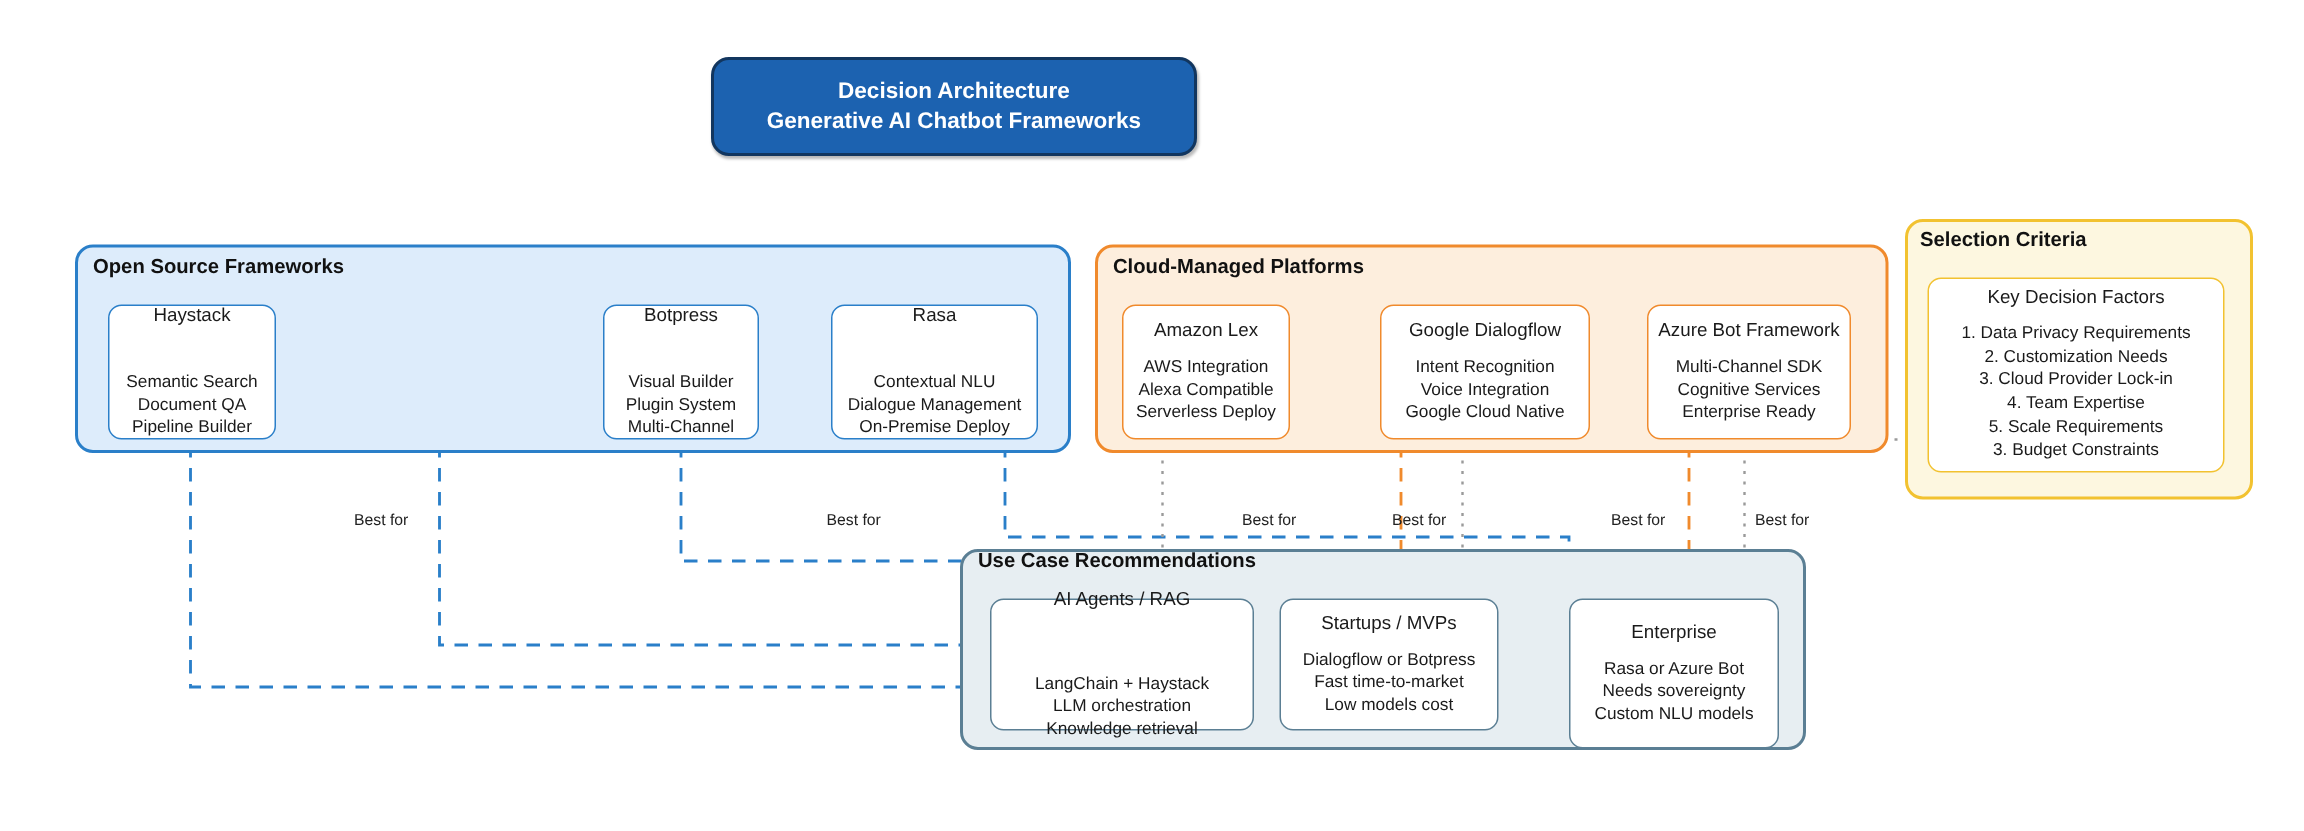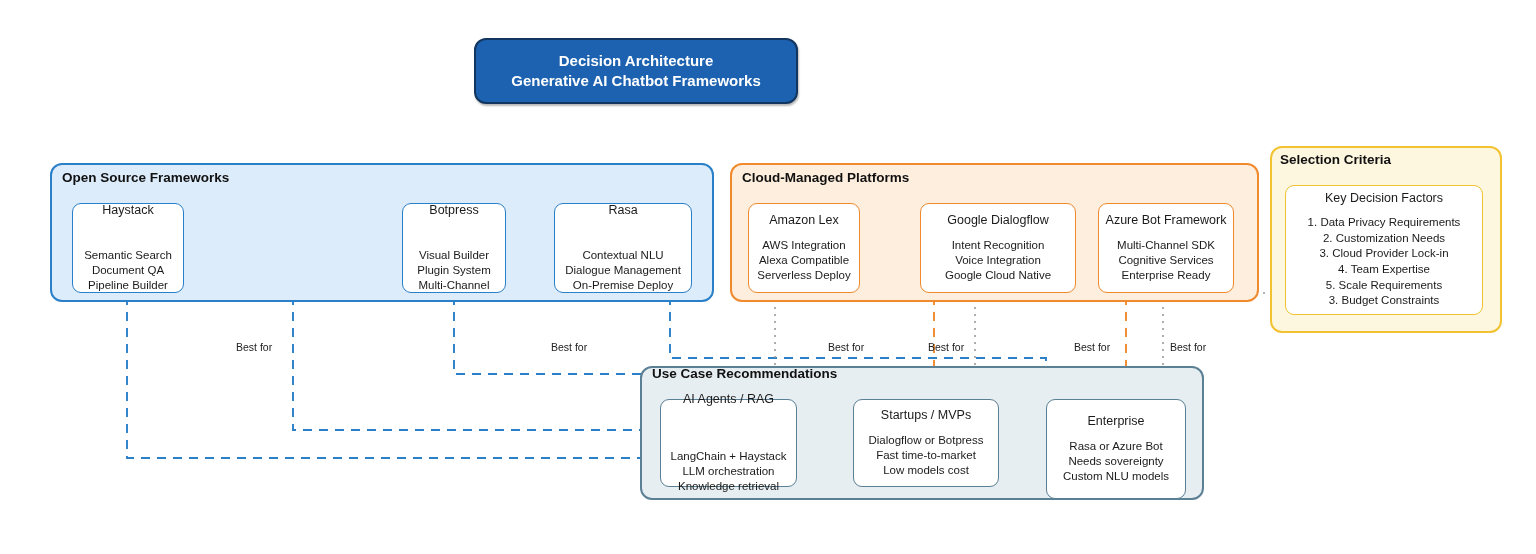--- a/index.html
+++ b/index.html
@@ -123,21 +123,21 @@
 
   <div class="card c-orange" style="left:748px;top:203px;width:112px;height:90px;">
     <div class="hd">Amazon Lex</div>
     <div class="bd">
       <div>AWS Integration</div>
       <div>Alexa Compatible</div>
       <div>Serverless Deploy</div>
     </div>
   </div>
 
-  <div class="card c-orange" style="left:920px;top:203px;width:156px;height:90px;">
+  <div class="card c-orange" style="left:920px;top:203px;width:140px;height:90px;">
     <div class="hd">Google Dialogflow</div>
     <div class="bd">
       <div>Intent Recognition</div>
       <div>Voice Integration</div>
       <div>Google Cloud Native</div>
     </div>
   </div>
 
   <div class="card c-orange" style="left:1098px;top:203px;width:136px;height:90px;">
     <div class="hd">Azure Bot Framework</div>
@@ -159,21 +159,21 @@
       <div>3. Cloud Provider Lock-in</div>
       <div>4. Team Expertise</div>
       <div>5. Scale Requirements</div>
       <div>3. Budget Constraints</div>
     </div>
   </div>
 
   <div class="group g-grey" style="left:640px;top:366px;width:560px;height:130px;"></div>
   <div class="group-title" style="left:652px;top:366px;">Use Case Recommendations</div>
 
-  <div class="card c-grey" style="left:660px;top:399px;width:137px;height:88px;gap:32px;">
+  <div class="card c-grey" style="left:660px;top:399px;width:176px;height:88px;gap:32px;">
     <div class="hd">AI Agents / RAG</div>
     <div class="bd">
       <div>LangChain + Haystack</div>
       <div>LLM orchestration</div>
       <div>Knowledge retrieval</div>
     </div>
   </div>
 
   <div class="card c-grey" style="left:853px;top:399px;width:146px;height:88px;">
     <div class="hd">Startups / MVPs</div>

